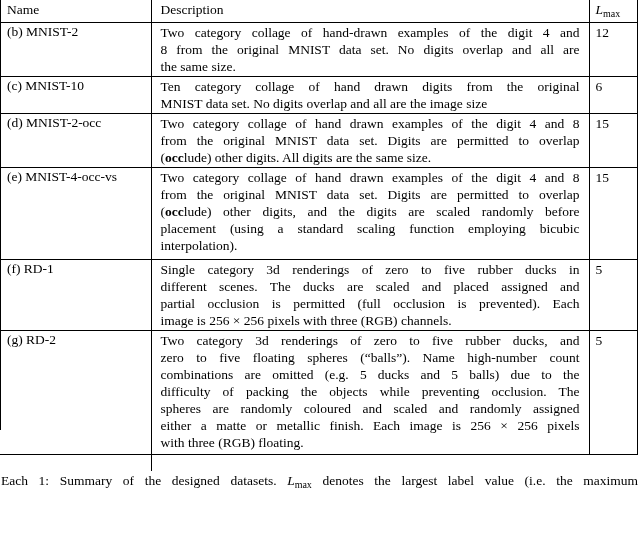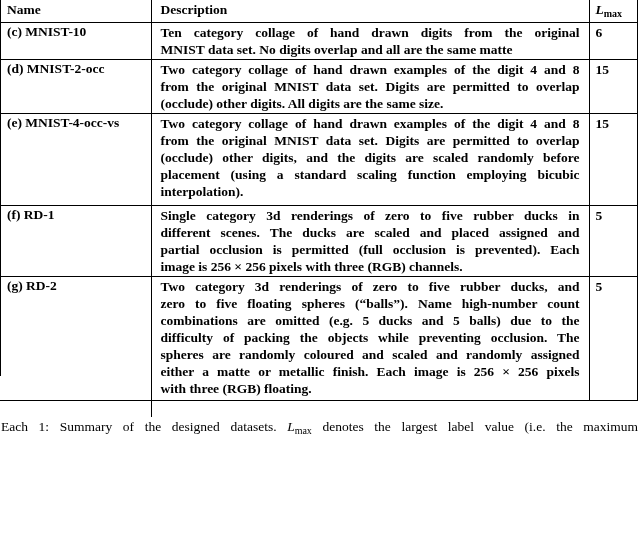--- a/index.html
+++ b/index.html
@@ -12,21 +12,21 @@
   table.ds {
     border-collapse:collapse; table-layout:fixed;
     width:637px;
   }
   col.c-name { width:151px; }
   col.c-desc { width:438px; }
   col.c-lmax { width:48px; }
   th, td {
     border:1px solid #000;
     vertical-align:top;
-    font-weight:bold;
+    font-weight:normal;
     font-size:13.5px;
     line-height:17px;
     padding:0;
   }
   thead th { border-top:none; height:19px; text-align:left; padding-top:1px; }
   td:first-child, th:first-child { border-left:none; }
   .name-c { padding-left:7px; padding-right:4px; }
   .desc-c { padding-left:9px; padding-right:9px; padding-top:1px; padding-bottom:1px; }
   .lmax-c { padding-left:6px; padding-right:2px; padding-top:1px; }
   .dl { text-align:justify; text-align-last:justify; }
@@ -53,25 +53,34 @@
         <col class="c-lmax">
     </colgroup>
     <thead>
       <tr>
         <th class="name-c">Name</th>
         <th class="desc-c">Description</th>
         <th class="lmax-c"><span class="mvar">L</span><span class="sub">max</span></th>
       </tr>
     </thead>
     <tbody>
+        <tr style="height: 51px;">
+          <td class="name-c">(b) MNIST-2</td>
+          <td class="desc-c">
+            <div class="dl">Two category collage of hand-drawn examples of the digit 4 and</div>
+            <div class="dl">8 from the original MNIST data set. No digits overlap and all are</div>
+            <div class="dl last">the same size.</div>
+          </td>
+          <td class="lmax-c">12</td>
+        </tr>
         <tr style="height: 35px;">
           <td class="name-c">(c) MNIST-10</td>
           <td class="desc-c">
             <div class="dl">Ten category collage of hand drawn digits from the original</div>
-            <div class="dl last">MNIST data set. No digits overlap and all are the same matte</div>
+            <div class="dl last">MNIST data set. No digits overlap and all are the image size</div>
           </td>
           <td class="lmax-c">6</td>
         </tr>
         <tr style="height: 52px;">
           <td class="name-c">(d) MNIST-2-occ</td>
           <td class="desc-c">
             <div class="dl">Two category collage of hand drawn examples of the digit 4 and 8</div>
             <div class="dl">from the original MNIST data set. Digits are permitted to overlap</div>
             <div class="dl last">(<b>occ</b>lude) other digits. All digits are the same size.</div>
           </td>

